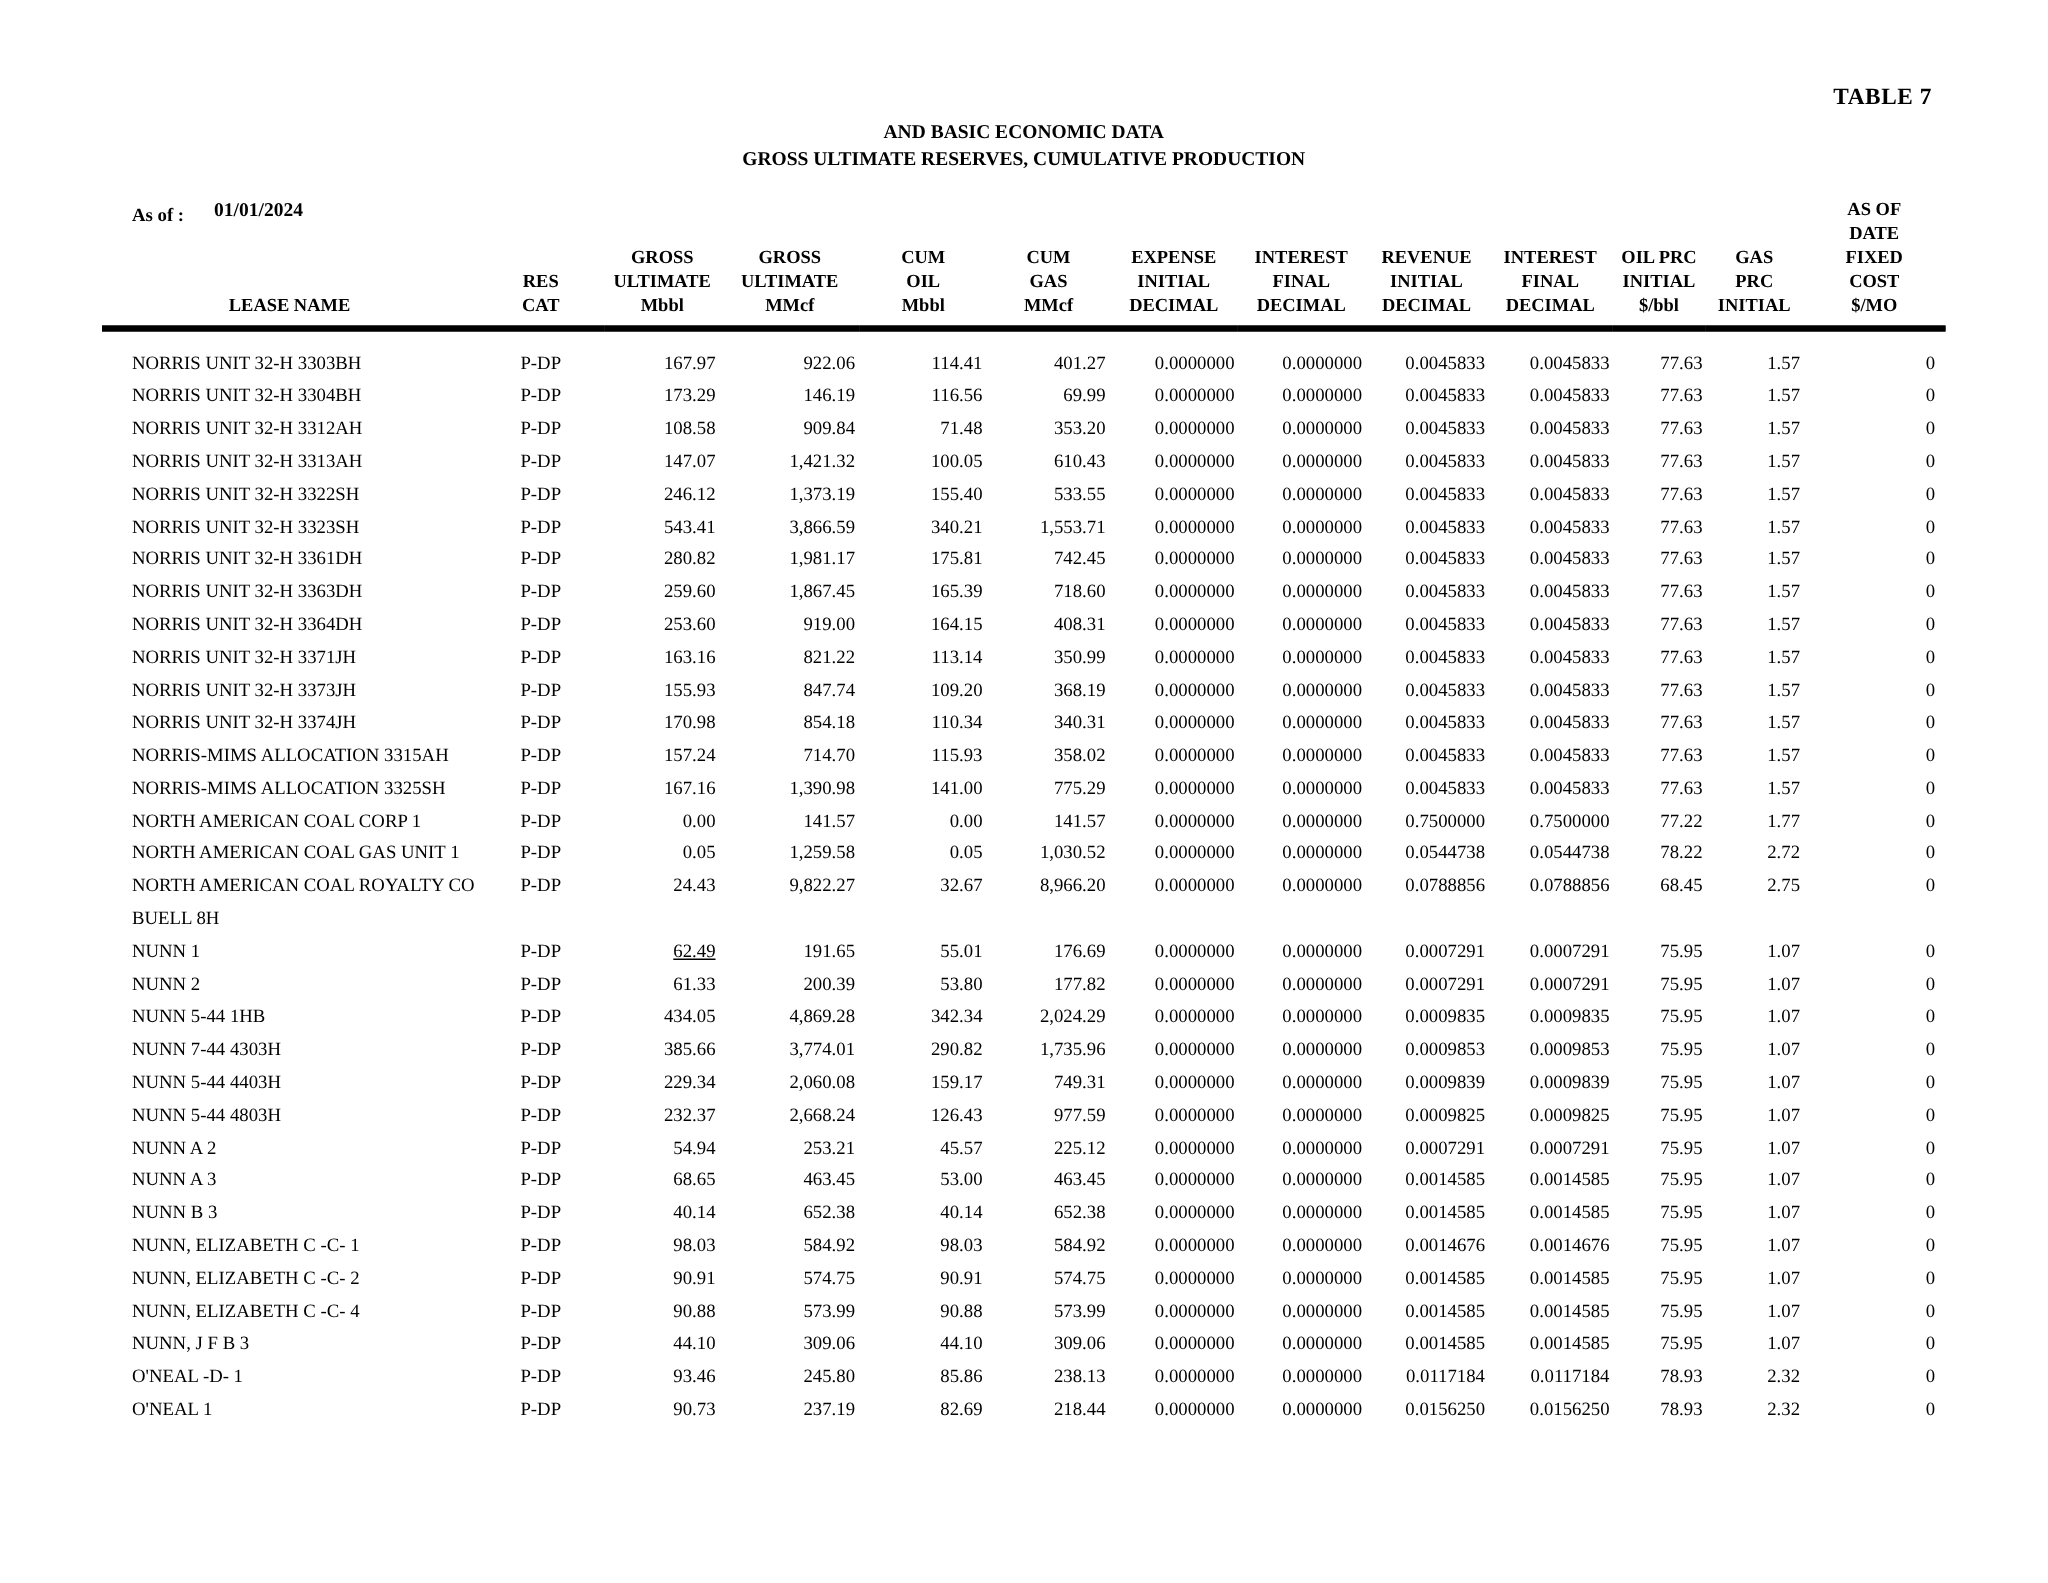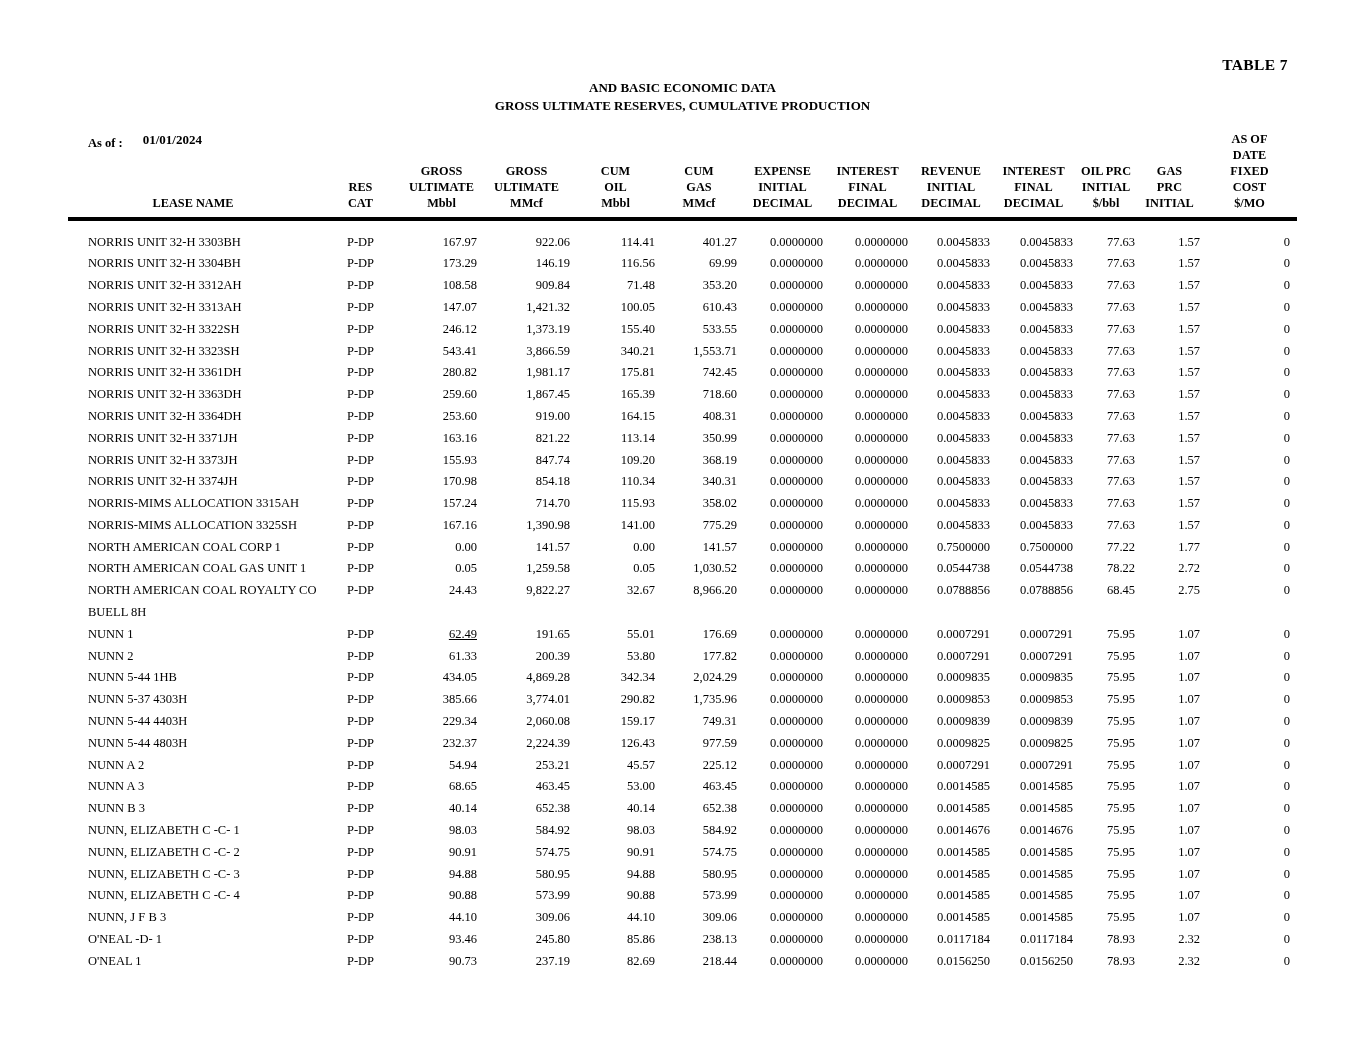--- a/index.html
+++ b/index.html
@@ -441,21 +441,21 @@
           <td class="align-right" style="padding-right: 3px;">2,024.29</td>
           <td class="align-right" style="padding-right: 2px;">0.0000000</td>
           <td class="align-right" style="padding-right: 2px;">0.0000000</td>
           <td class="align-right" style="padding-right: 2px;">0.0009835</td>
           <td class="align-right" style="padding-right: 2px;">0.0009835</td>
           <td class="align-right" style="padding-right: 2px;">75.95</td>
           <td class="align-right" style="padding-right: 2px;">1.07</td>
           <td class="align-right" style="padding-right: 7px;">0</td>
         </tr>
         <tr>
-          <td class="align-left" style="padding-left: 20px;">NUNN 5-37 4303H</td>
+          <td class="align-left" style="padding-left: 20px;">NUNN 7-44 4303H</td>
           <td class="align-center">P-DP</td>
           <td class="align-right" style="padding-right: 3px;">385.66</td>
           <td class="align-right" style="padding-right: 3px;">3,774.01</td>
           <td class="align-right" style="padding-right: 3px;">290.82</td>
           <td class="align-right" style="padding-right: 3px;">1,735.96</td>
           <td class="align-right" style="padding-right: 2px;">0.0000000</td>
           <td class="align-right" style="padding-right: 2px;">0.0000000</td>
           <td class="align-right" style="padding-right: 2px;">0.0009853</td>
           <td class="align-right" style="padding-right: 2px;">0.0009853</td>
           <td class="align-right" style="padding-right: 2px;">75.95</td>
@@ -474,21 +474,21 @@
           <td class="align-right" style="padding-right: 2px;">0.0009839</td>
           <td class="align-right" style="padding-right: 2px;">0.0009839</td>
           <td class="align-right" style="padding-right: 2px;">75.95</td>
           <td class="align-right" style="padding-right: 2px;">1.07</td>
           <td class="align-right" style="padding-right: 7px;">0</td>
         </tr>
         <tr>
           <td class="align-left" style="padding-left: 20px;">NUNN 5-44 4803H</td>
           <td class="align-center">P-DP</td>
           <td class="align-right" style="padding-right: 3px;">232.37</td>
-          <td class="align-right" style="padding-right: 3px;">2,224.39</td>
+          <td class="align-right" style="padding-right: 3px;">2,668.24</td>
           <td class="align-right" style="padding-right: 3px;">126.43</td>
           <td class="align-right" style="padding-right: 3px;">977.59</td>
           <td class="align-right" style="padding-right: 2px;">0.0000000</td>
           <td class="align-right" style="padding-right: 2px;">0.0000000</td>
           <td class="align-right" style="padding-right: 2px;">0.0009825</td>
           <td class="align-right" style="padding-right: 2px;">0.0009825</td>
           <td class="align-right" style="padding-right: 2px;">75.95</td>
           <td class="align-right" style="padding-right: 2px;">1.07</td>
           <td class="align-right" style="padding-right: 7px;">0</td>
         </tr>
@@ -561,35 +561,20 @@
           <td class="align-right" style="padding-right: 3px;">574.75</td>
           <td class="align-right" style="padding-right: 2px;">0.0000000</td>
           <td class="align-right" style="padding-right: 2px;">0.0000000</td>
           <td class="align-right" style="padding-right: 2px;">0.0014585</td>
           <td class="align-right" style="padding-right: 2px;">0.0014585</td>
           <td class="align-right" style="padding-right: 2px;">75.95</td>
           <td class="align-right" style="padding-right: 2px;">1.07</td>
           <td class="align-right" style="padding-right: 7px;">0</td>
         </tr>
         <tr>
-          <td class="align-left" style="padding-left: 20px;">NUNN, ELIZABETH C -C- 3</td>
-          <td class="align-center">P-DP</td>
-          <td class="align-right" style="padding-right: 3px;">94.88</td>
-          <td class="align-right" style="padding-right: 3px;">580.95</td>
-          <td class="align-right" style="padding-right: 3px;">94.88</td>
-          <td class="align-right" style="padding-right: 3px;">580.95</td>
-          <td class="align-right" style="padding-right: 2px;">0.0000000</td>
-          <td class="align-right" style="padding-right: 2px;">0.0000000</td>
-          <td class="align-right" style="padding-right: 2px;">0.0014585</td>
-          <td class="align-right" style="padding-right: 2px;">0.0014585</td>
-          <td class="align-right" style="padding-right: 2px;">75.95</td>
-          <td class="align-right" style="padding-right: 2px;">1.07</td>
-          <td class="align-right" style="padding-right: 7px;">0</td>
-        </tr>
-        <tr>
           <td class="align-left" style="padding-left: 20px;">NUNN, ELIZABETH C -C- 4</td>
           <td class="align-center">P-DP</td>
           <td class="align-right" style="padding-right: 3px;">90.88</td>
           <td class="align-right" style="padding-right: 3px;">573.99</td>
           <td class="align-right" style="padding-right: 3px;">90.88</td>
           <td class="align-right" style="padding-right: 3px;">573.99</td>
           <td class="align-right" style="padding-right: 2px;">0.0000000</td>
           <td class="align-right" style="padding-right: 2px;">0.0000000</td>
           <td class="align-right" style="padding-right: 2px;">0.0014585</td>
           <td class="align-right" style="padding-right: 2px;">0.0014585</td>

